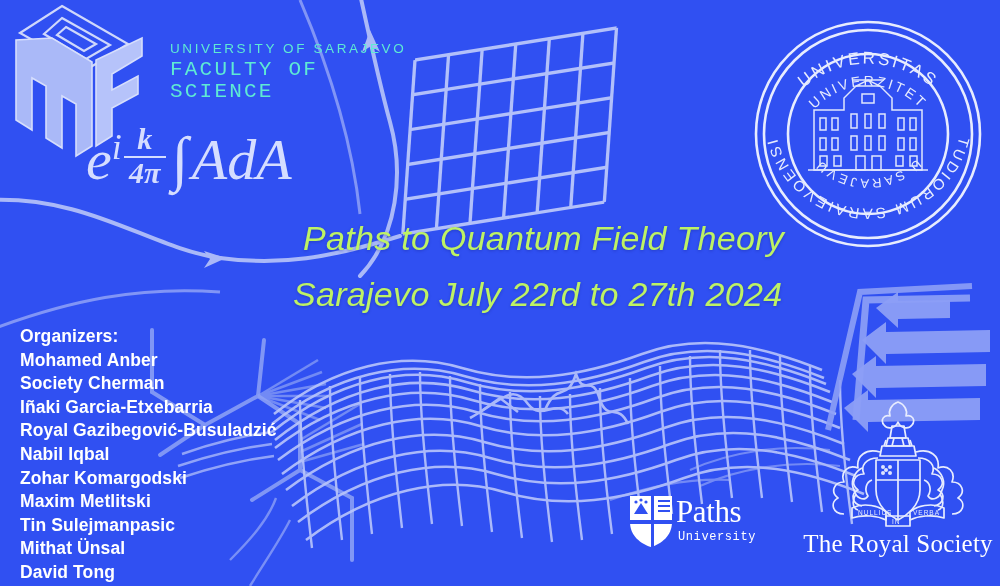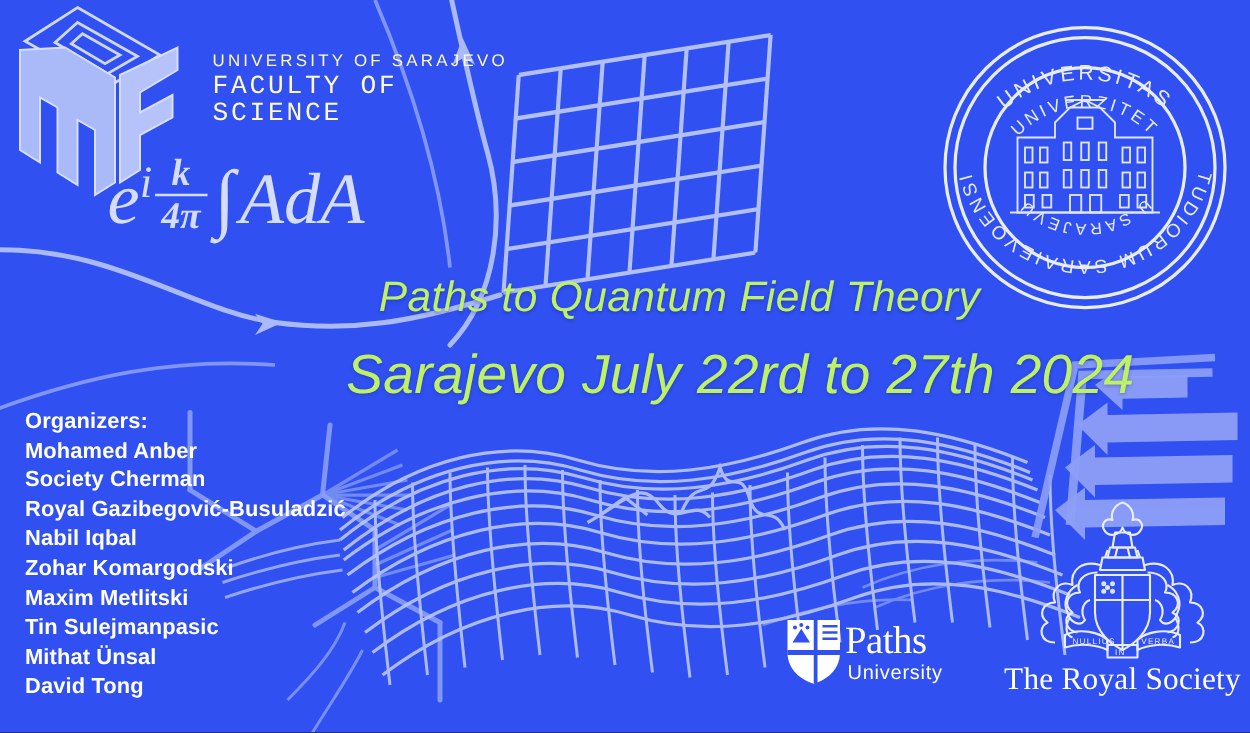--- a/index.html
+++ b/index.html
@@ -22,21 +22,21 @@
   .layer.front{z-index:4;}
 
   
   .txt{position:absolute;z-index:6;}
 
   
   #mf-logo{left:28px;top:14px;width:150px;height:160px;z-index:5;}
 
   #uni-wordmark{
     left:170px;top:42px;width:260px;
-    color:#fef9c3;
+    color:#5eead4;
     line-height:1.05;
   }
   #uni-wordmark .l1{
     font-size:13.5px;letter-spacing:2.6px;
     font-weight:300;
     font-family:"Liberation Sans", sans-serif;
   }
   #uni-wordmark .l2{
     font-size:21px;letter-spacing:2.2px;
     font-weight:300;margin-top:3px;
@@ -65,21 +65,21 @@
 
   
   #title-main,#title-sub{
     color:#bef264;
     font-family:Liberation Sans, sans-serif;
     font-style:italic;
     white-space:nowrap;
     text-shadow:0 1px 3px rgba(20,30,120,.35);
   }
   #title-main{left:303px;top:219px;font-size:34px;letter-spacing:.3px;}
-  #title-sub{left:277px;top:275px;font-size:44px;letter-spacing:.3px;}
+  #title-sub{left:293px;top:275px;font-size:34px;letter-spacing:.3px;}
 
   
   #organizers{
     left:20px;top:325px;width:330px;
     color:#ffffff;
     font-weight:700;
     font-size:17.5px;
     line-height:23.6px;
     letter-spacing:.1px;
   }
@@ -92,22 +92,22 @@
 
   
   #durham{position:absolute;left:628px;top:494px;width:145px;height:66px;z-index:6;}
   #durham .dtext{
     position:absolute;left:48px;top:2px;color:#fff;
     font-family:"Liberation Serif", serif;
     font-size:31px;line-height:31px;letter-spacing:-.4px;
   }
   #durham .dsub{
     position:absolute;left:50px;top:36px;color:#fff;
-    font-family:Liberation Sans, sans-serif;
-    font-size:16px;letter-spacing:.6px;
+    font-family:Liberation Mono, monospace;
+    font-size:12px;letter-spacing:.6px;
   }
 
   
   #royal{position:absolute;left:800px;top:398px;width:196px;height:176px;z-index:6;}
   #royal .rtext{
     position:absolute;left:0;top:132px;width:196px;text-align:center;
     color:#fff;
     font-family:"Liberation Serif", serif;
     font-size:25px;letter-spacing:.2px;
   }
@@ -288,20 +288,21 @@
   
   <div id="title-main" class="txt">Paths to Quantum Field Theory</div>
   <div id="title-sub" class="txt">Sarajevo July 22rd to 27th 2024</div>
 
   
   <div id="organizers" class="txt">
     <div class="head">Organizers:</div>
     <ul>
       <li>Mohamed Anber</li>
       <li>Society Cherman</li>
+      <li>Iñaki Garcia-Etxebarria</li>
       <li>Royal Gazibegović-Busuladzić</li>
       <li>Nabil Iqbal</li>
       <li>Zohar Komargodski</li>
       <li>Maxim Metlitski</li>
       <li>Tin Sulejmanpasic</li>
       <li>Mithat Ünsal</li>
       <li>David Tong</li>
     </ul>
   </div>
 

